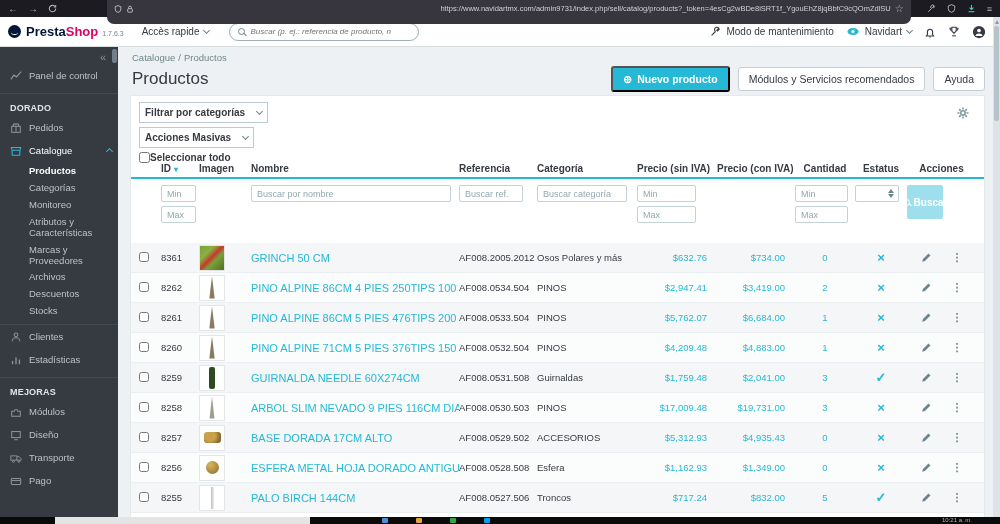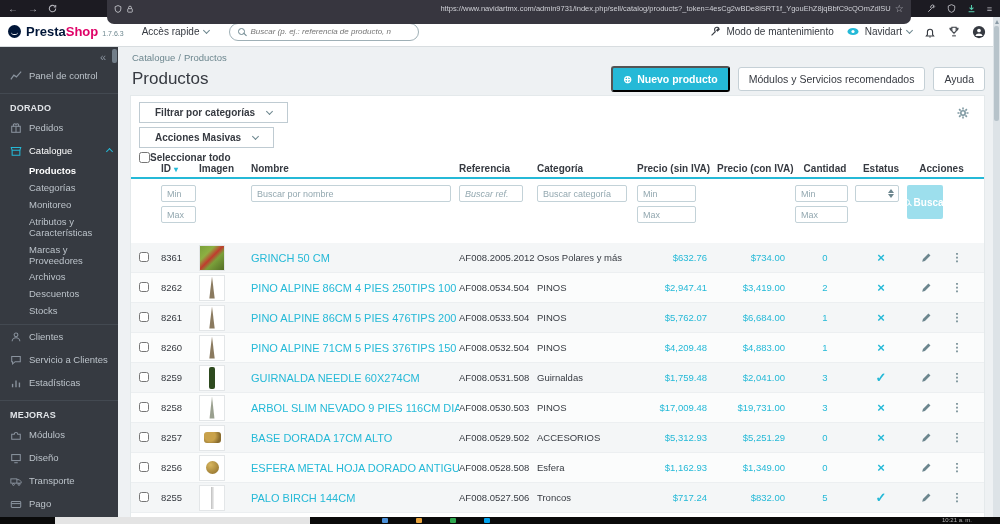--- a/index.html
+++ b/index.html
@@ -53,21 +53,21 @@
   .breadcrumb span { margin-right:3px; }
   .title-row { display:flex; align-items:center; margin:3px 8px 0 14px; }
   .page-title { font-size:17px; font-weight:400; color:#363a41; }
   .title-btns { margin-left:auto; display:flex; gap:8px; align-items:center; }
   .btn { font-size:10.5px; border-radius:3px; padding:5px 10px; cursor:default; white-space:nowrap; }
   .btn-primary { background:#25b9d7; color:#fff; font-weight:bold; display:flex; gap:5px; align-items:center; }
   .btn-outline { background:#fff; border:1px solid #c5d0d6; color:#363a41; }
 
   .panel { position:absolute; top:48px; left:12px; right:8px; bottom:0; background:#fff; border:1px solid #e4e9eb; border-bottom:none; overflow:hidden; }
   .panel-toolbar { position:relative; padding:6px 10px 4px 8px; height:63px; }
-  .drop-btn { display:flex; width:fit-content; align-items:center; gap:12px; border:1px solid #bfcbd2; background:#fff; color:#363a41; font-size:10px; font-weight:bold; padding:4px 15px; margin-bottom:4px; }
+  .drop-btn { display:flex; width:fit-content; align-items:center; gap:12px; border:1px solid #bfcbd2; background:#fff; color:#363a41; font-size:10px; font-weight:bold; padding:4px 5px; margin-bottom:4px; }
   .select-all { display:flex; align-items:center; font-size:10px; font-weight:bold; color:#363a41; margin:3px 0 0 0; }
   .select-all input { width:11px; height:11px; }
   .gear-btn { position:absolute; right:14px; top:10px; color:#7f99a2; }
   .gear-btn svg { width:14px; height:14px; display:block; }
 
   .grid { display:grid; grid-template-columns:22px 38px 52px 208px 78px 100px 80px 78px 60px 52px 1fr; align-items:center; padding:0 8px; }
   .thead { height:20px; border-bottom:2px solid #25b9d7; }
   .th { font-size:10px; font-weight:bold; color:#363a41; white-space:nowrap; }
   .th.r { text-align:right; padding-right:10px; }
   .th.c { text-align:center; }
@@ -270,28 +270,20 @@
     </div>
 
     <div class="side-item" style="border-top:1px solid #434951; padding-top:7px;">
       <span class="sicon">
           <svg viewBox="0 0 14 14" fill="none" stroke="currentColor" stroke-width="1.2">
             <circle cx="7" cy="4.5" r="2.2"></circle>
             <path d="M2.5,12 a4.5,4 0 0,1 9,0"></path>
           </svg>
         </span>
       <span class="grow">Clientes</span>
-    </div>
-    <div class="side-item">
-      <span class="sicon">
-          <svg viewBox="0 0 14 14" fill="none" stroke="currentColor" stroke-width="1.2">
-            <path d="M2,3 h10 v6 H6 l-3,2.5 V9 H2 z"></path>
-          </svg>
-        </span>
-      <span class="grow">Servicio a Clientes</span>
     </div>
     <div class="side-item">
       <span class="sicon">
           <svg viewBox="0 0 14 14" fill="none" stroke="currentColor" stroke-width="1.6">
             <path d="M3,12 V8"></path>
             <path d="M7,12 V4"></path>
             <path d="M11,12 V6.5"></path>
           </svg>
         </span>
       <span class="grow">Estadísticas</span>
@@ -399,21 +391,21 @@
         <span></span>
         <span>
           <input class="fin" placeholder="Min" style="">
           <input class="fin" placeholder="Max" style="">
         </span>
         <span></span>
         <span>
             <input class="fin" style="width: 96%;" placeholder="Buscar por nombre">
           </span>
         <span>
-            <input class="fin" style="width: 82%; font-style: italic;" placeholder="Buscar ref.">
+            <input class="fin" style="width: 82%;" placeholder="Buscar ref.">
           </span>
         <span>
             <input class="fin" style="width: 90%;" placeholder="Buscar categoría">
           </span>
         <span>
           <input class="fin" style="width: 74%;" placeholder="Min">
           <input class="fin" style="width: 74%;" placeholder="Max">
         </span>
         <span></span>
         <span>
@@ -577,21 +569,21 @@
         <div class="grid trow">
           <span><input type="checkbox" style=""></span>
           <span>8257</span>
           <span class="thumb">
               <i class="thumb-art t-base"></i>
             </span>
           <a class="c-name">BASE DORADA 17CM ALTO</a>
           <span>AF008.0529.502</span>
           <span>ACCESORIOS</span>
           <span class="c-price">$5,312.93</span>
-          <span class="c-price">$5,251.29</span>
+          <span class="c-price">$4,935.43</span>
           <span class="c-qty">0</span>
           <span class="c-status">×</span>
           <span class="c-actions">
               <span class="pencil">
                 <svg viewBox="0 0 14 14" fill="#6c868e">
                   <path d="M1.5,12.5 l1,-3.5 7,-7 2.5,2.5 -7,7 z"></path>
                 </svg>
               </span>
               <span class="dots">⋮</span>
             </span>

